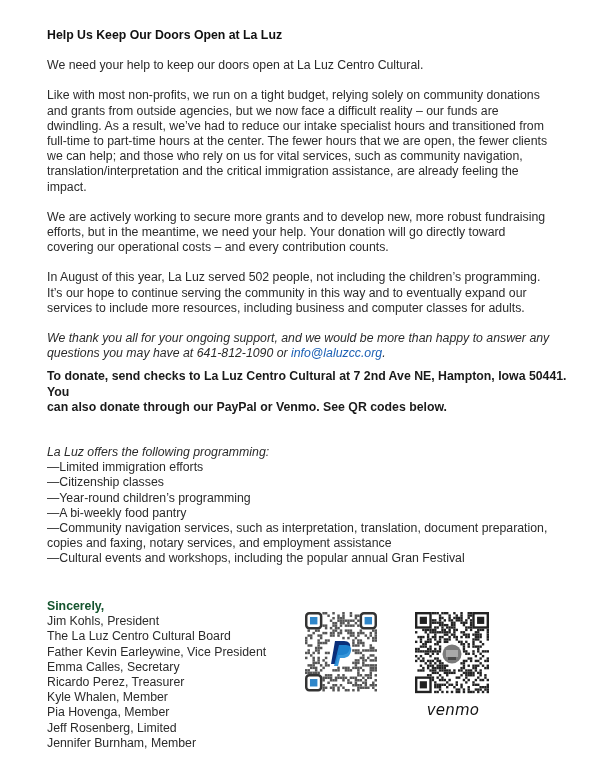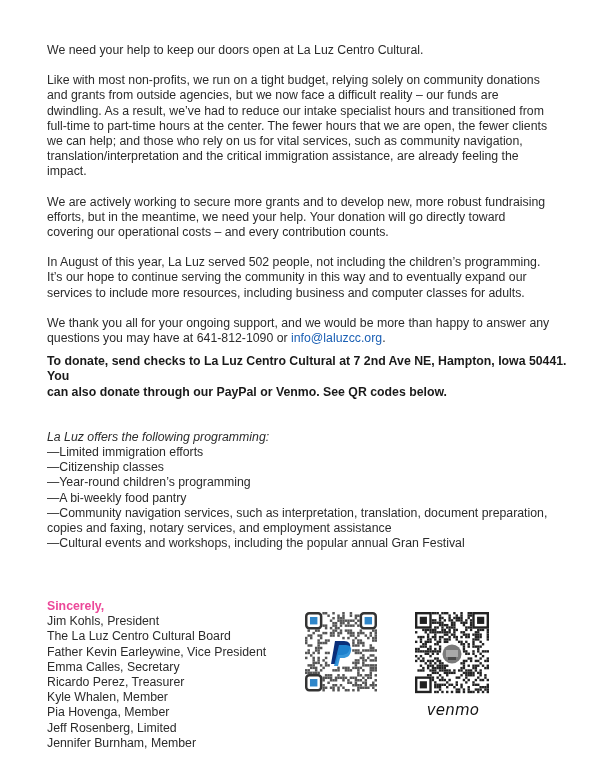--- a/index.html
+++ b/index.html
@@ -13,39 +13,40 @@
     }
     .page { position: absolute; left: 47px; top: 28px; width: 520px; }
     .title { font-weight: bold; color: #111; font-size: 12.3px; }
     .para { margin-top: 15px; }
     .para p { white-space: pre-line; }
     .link { color: #1a5fb4; text-decoration: none; margin-top: 28px; }
     .bold { font-weight: bold; color: #1a1a1a; margin-top: 8px; }
     .italic { font-style: italic; }
     .programs { margin-top: 30px; }
     .signoff { position: absolute; left: 47px; top: 599px; width: 250px; }
-    .signoff .head { font-weight: bold; color: #ec4899; }
+    .signoff .head { font-weight: bold; color: #14532d; }
     .qr {
       position: absolute;
       background: #fff;
     }
     .qr svg { display: block; }
     .qr-paypal { left: 305px; top: 612px; width: 72px; height: 80px; }
     .qr-venmo { left: 415px; top: 612px; width: 74px; height: 82px; }
     .venmo-label {
       position: absolute; left: 416px; top: 703px; width: 74px;
       text-align: center; font-weight: normal; font-style: italic;
       font-size: 15px; color: #111; letter-spacing: 0.2px;
       font-family: "DejaVu Sans", sans-serif;
     }
   </style>
 </head>
 <body>
 
 <div class="page">
+  <div class="title">Help Us Keep Our Doors Open at La Luz</div>
 
   <div class="para">
     <p style="white-space: pre-line;">We need your help to keep our doors open at La Luz Centro Cultural.</p>
   </div>
 
   <div class="para">
     <p style="white-space: pre-line;">Like with most non-profits, we run on a tight budget, relying solely on community donations
 and grants from outside agencies, but we now face a difficult reality – our funds are
 dwindling. As a result, we’ve had to reduce our intake specialist hours and transitioned from
 full-time to part-time hours at the center. The fewer hours that we are open, the fewer clients
@@ -58,21 +59,21 @@
 efforts, but in the meantime, we need your help. Your donation will go directly toward
 covering our operational costs – and every contribution counts.</p>
   </div>
   <div class="para">
     <p style="white-space: pre-line;">In August of this year, La Luz served 502 people, not including the children’s programming.
 It’s our hope to continue serving the community in this way and to eventually expand our
 services to include more resources, including business and computer classes for adults.</p>
   </div>
 
   <div class="para">
-    <p style="white-space: pre-line;"><span style="white-space: pre-line;">We thank you all for your ongoing support, and we would be more than happy to answer any
+    <p style="white-space: pre-line; font-style: italic;"><span style="white-space: pre-line;">We thank you all for your ongoing support, and we would be more than happy to answer any
 questions you may have at 641-812-1090 or </span><a class="link" href="mailto:info@laluzcc.org">info@laluzcc.org</a><span style="white-space: pre-line;">.</span></p>
   </div>
 
   <div class="para bold">
     <p style="white-space: pre-line;">To donate, send checks to La Luz Centro Cultural at 7 2nd Ave NE, Hampton, Iowa 50441. You
 can also donate through our PayPal or Venmo. See QR codes below.</p>
   </div>
 
   <div class="programs">
     <p class="italic">La Luz offers the following programming:</p>

